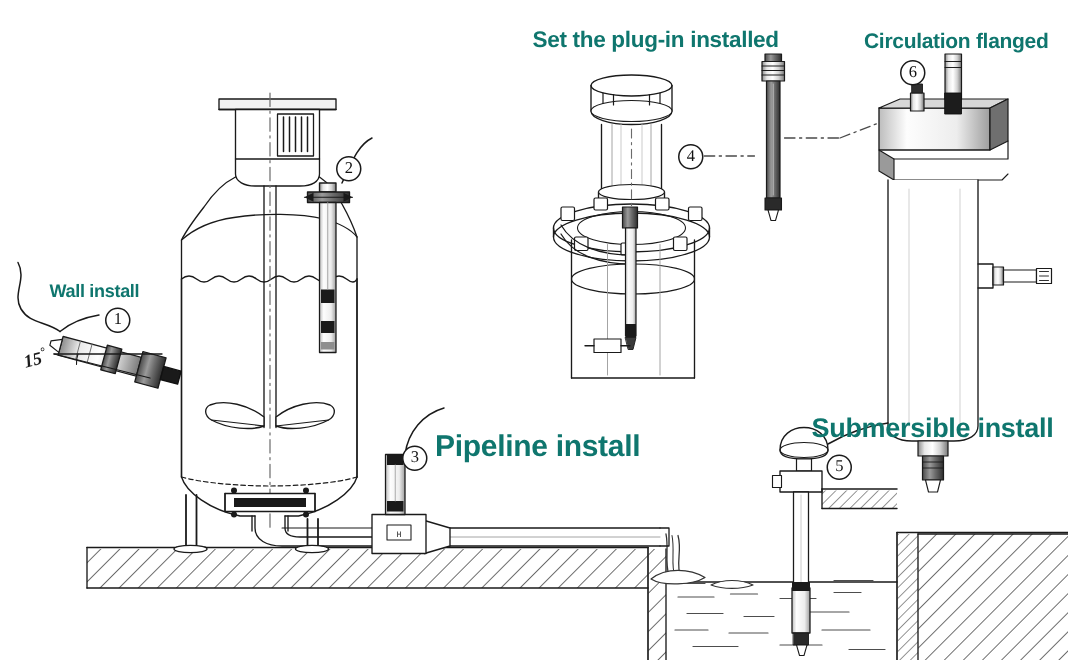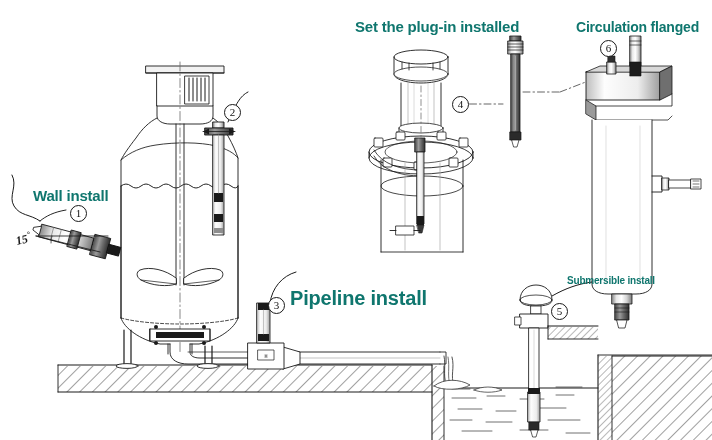--- a/index.html
+++ b/index.html
@@ -15,26 +15,26 @@
   .lbl{
     position:absolute;
     font-family:"Liberation Sans",sans-serif;
     font-weight:bold;
     color:#0f766e;
     white-space:nowrap;
     letter-spacing:-0.2px;
     line-height:1;
     user-select:none;
   }
-  .lbl-wall      {left:33px;  top:188px; font-size:15px;}
+  .lbl-wall      {left:33px;  top:188px; font-size:12px;}
   .lbl-topflange {left:238px; top:86px;  font-size:15px;}
   .lbl-plugin    {left:355px; top:19px;  font-size:15px;}
   .lbl-circ      {left:576px; top:20px;  font-size:14px;}
   .lbl-pipeline  {left:290px; top:288px; font-size:20px;}
-  .lbl-sub       {left:567px; top:276px; font-size:10px;}
+  .lbl-sub       {left:541px; top:276px; font-size:18px;}
 
   .angle{
     position:absolute;left:18px;top:233px;
     font-family:"Liberation Serif",serif;
     font-style:italic;font-weight:bold;font-size:12px;color:#1a1a1a;
     transform:rotate(-14deg);transform-origin:left bottom;
   }
   .angle sup{font-size:8px;vertical-align:super;}
 
   .callout{

